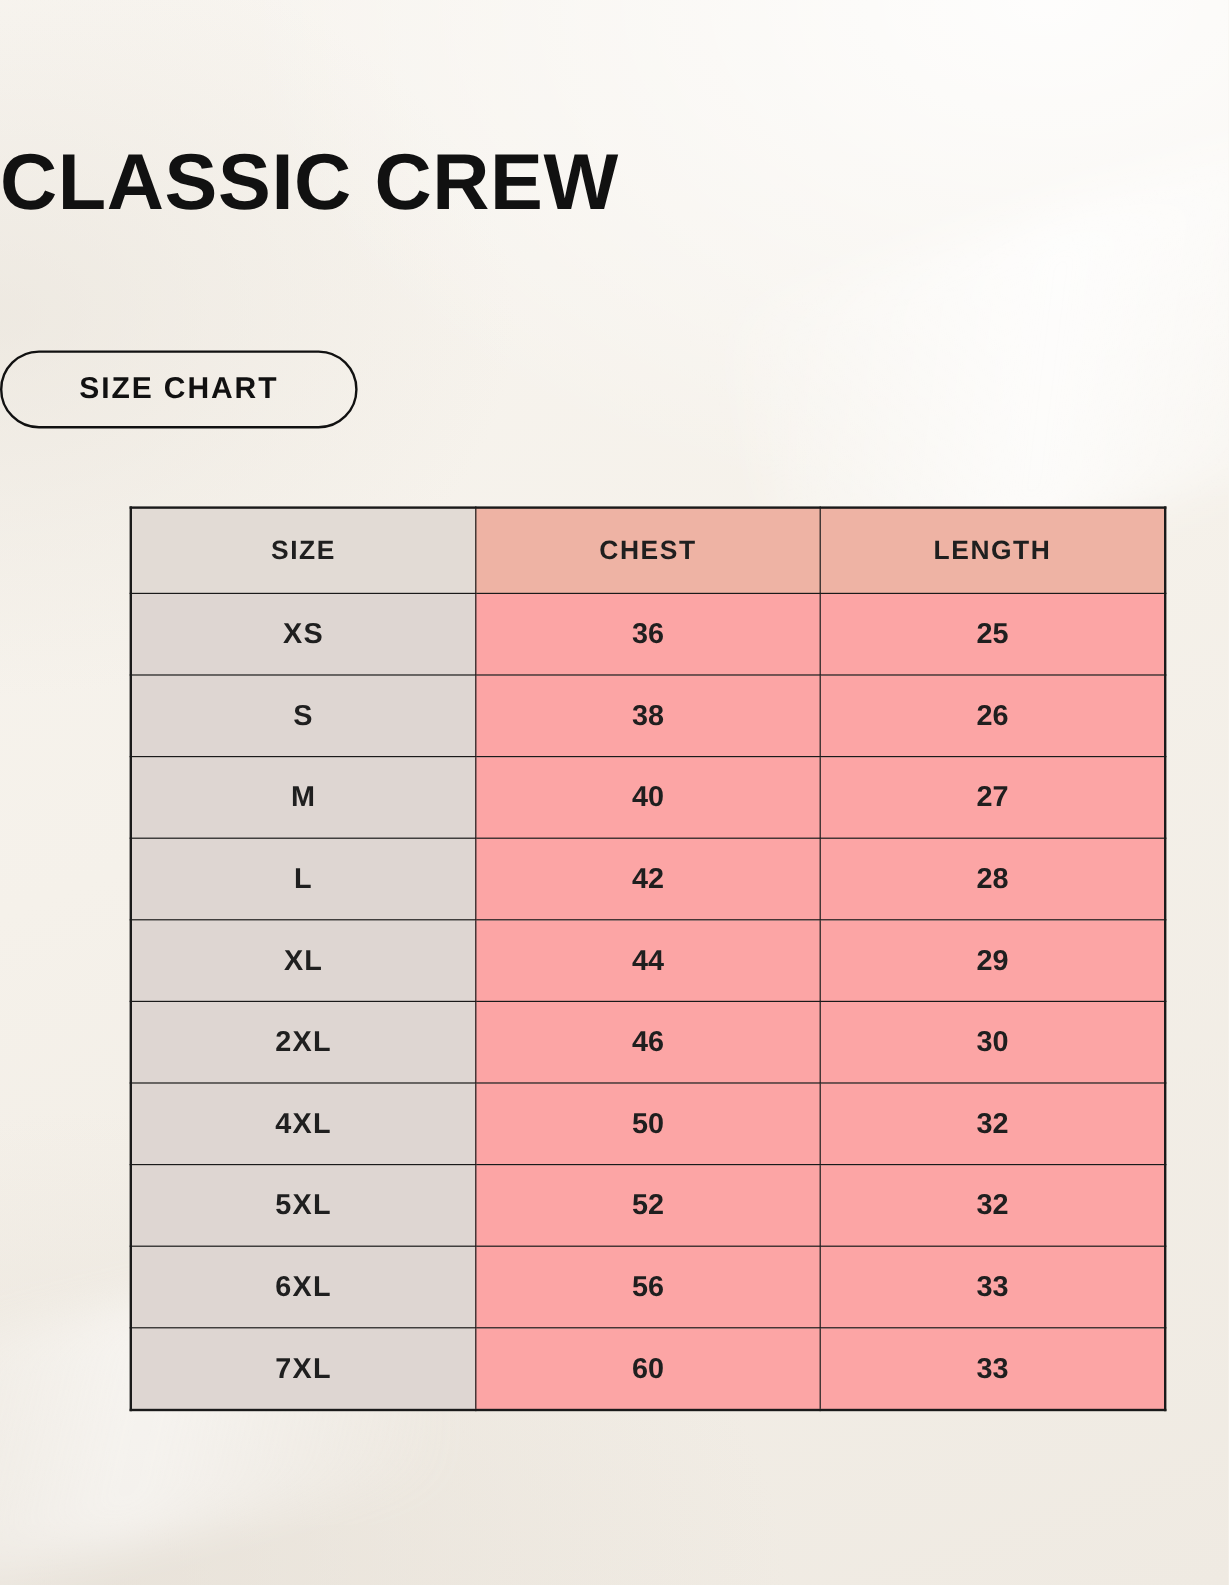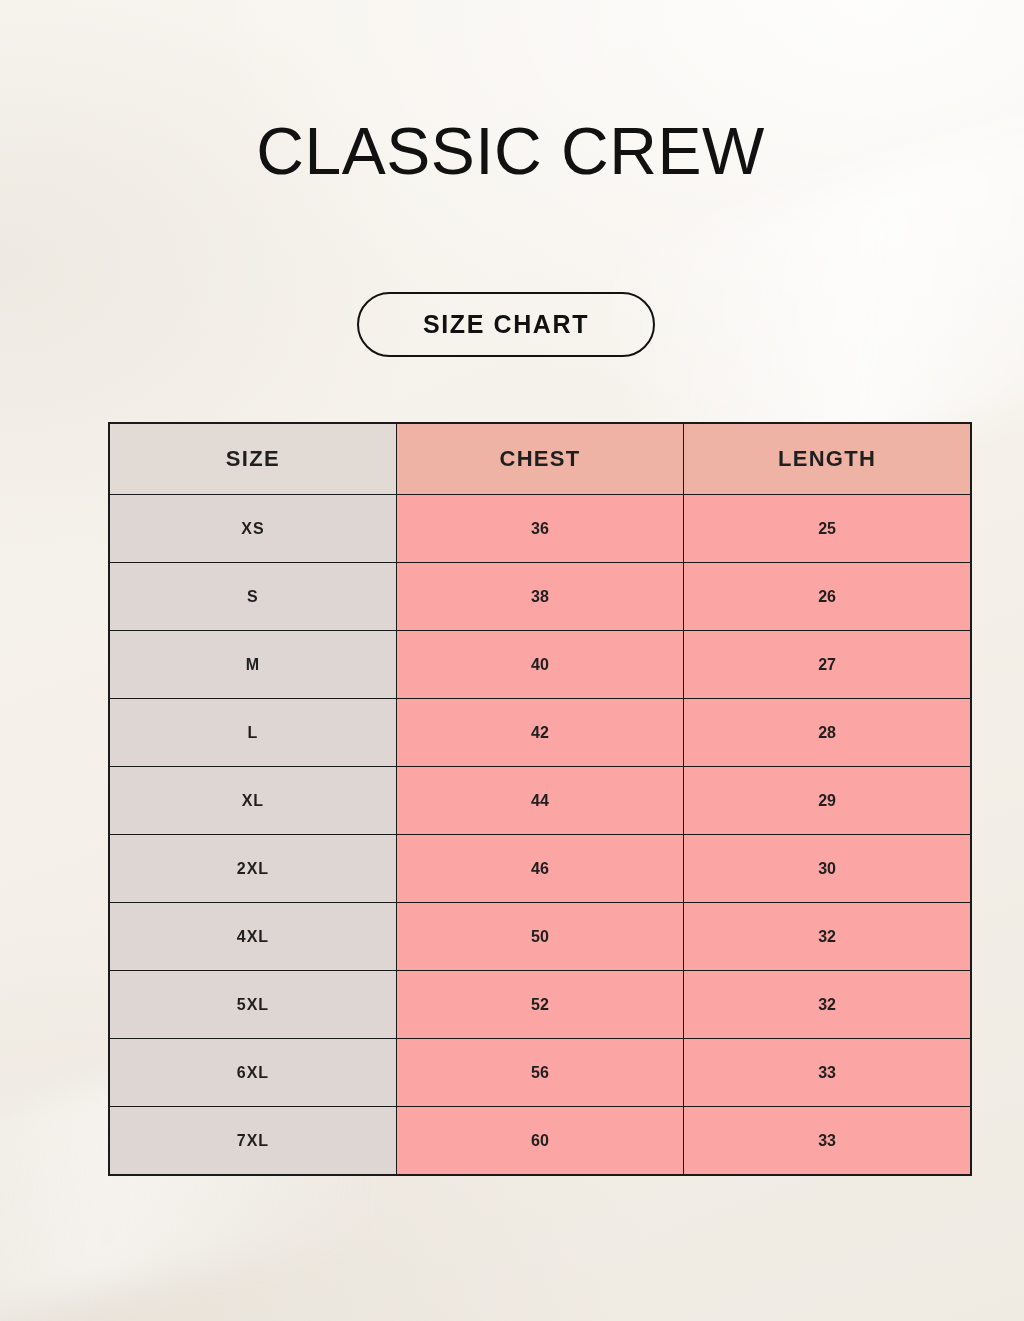--- a/index.html
+++ b/index.html
@@ -41,36 +41,35 @@
     width: 1024px;
     height: 1321px;
     box-sizing: border-box;
   }
 
   .title {
     position: absolute;
     top: 72px;
     left: 0;
     right: 3px;
-    text-align: center;
     font-size: 66px;
     line-height: 1.08;
-    font-weight: 400;
+    font-weight: 700;
     letter-spacing: 0.5px;
     color: #111111;
   }
   .title .line { display: block; }
 
   .chip-wrap {
     position: absolute;
     top: 292px;
     left: 0;
     right: 12px;
     display: flex;
-    justify-content: center;
+    justify-content: flex-start;
   }
   .chip {
     border: 2.5px solid #111111;
     border-radius: 40px;
     padding: 16px 64px;
     font-size: 25px;
     font-weight: 700;
     letter-spacing: 1.6px;
     color: #111111;
     background: transparent;
@@ -88,21 +87,21 @@
     width: 100%;
     table-layout: fixed;
     border: 2px solid #1a1a1a;
   }
   table.size-table th,
   table.size-table td {
     border: 1.5px solid #1a1a1a;
     height: 65px;
     text-align: center;
     vertical-align: middle;
-    font-size: 16px;
+    font-size: 24px;
     color: #1f1f1f;
   }
   table.size-table thead th {
     font-size: 22px;
     font-weight: 700;
     letter-spacing: 1.3px;
     height: 68px;
   }
   thead th.col-size { background: #e2dbd5; }
   thead th.col-accent { background: #eeb3a4; margin-top: 44px; }

